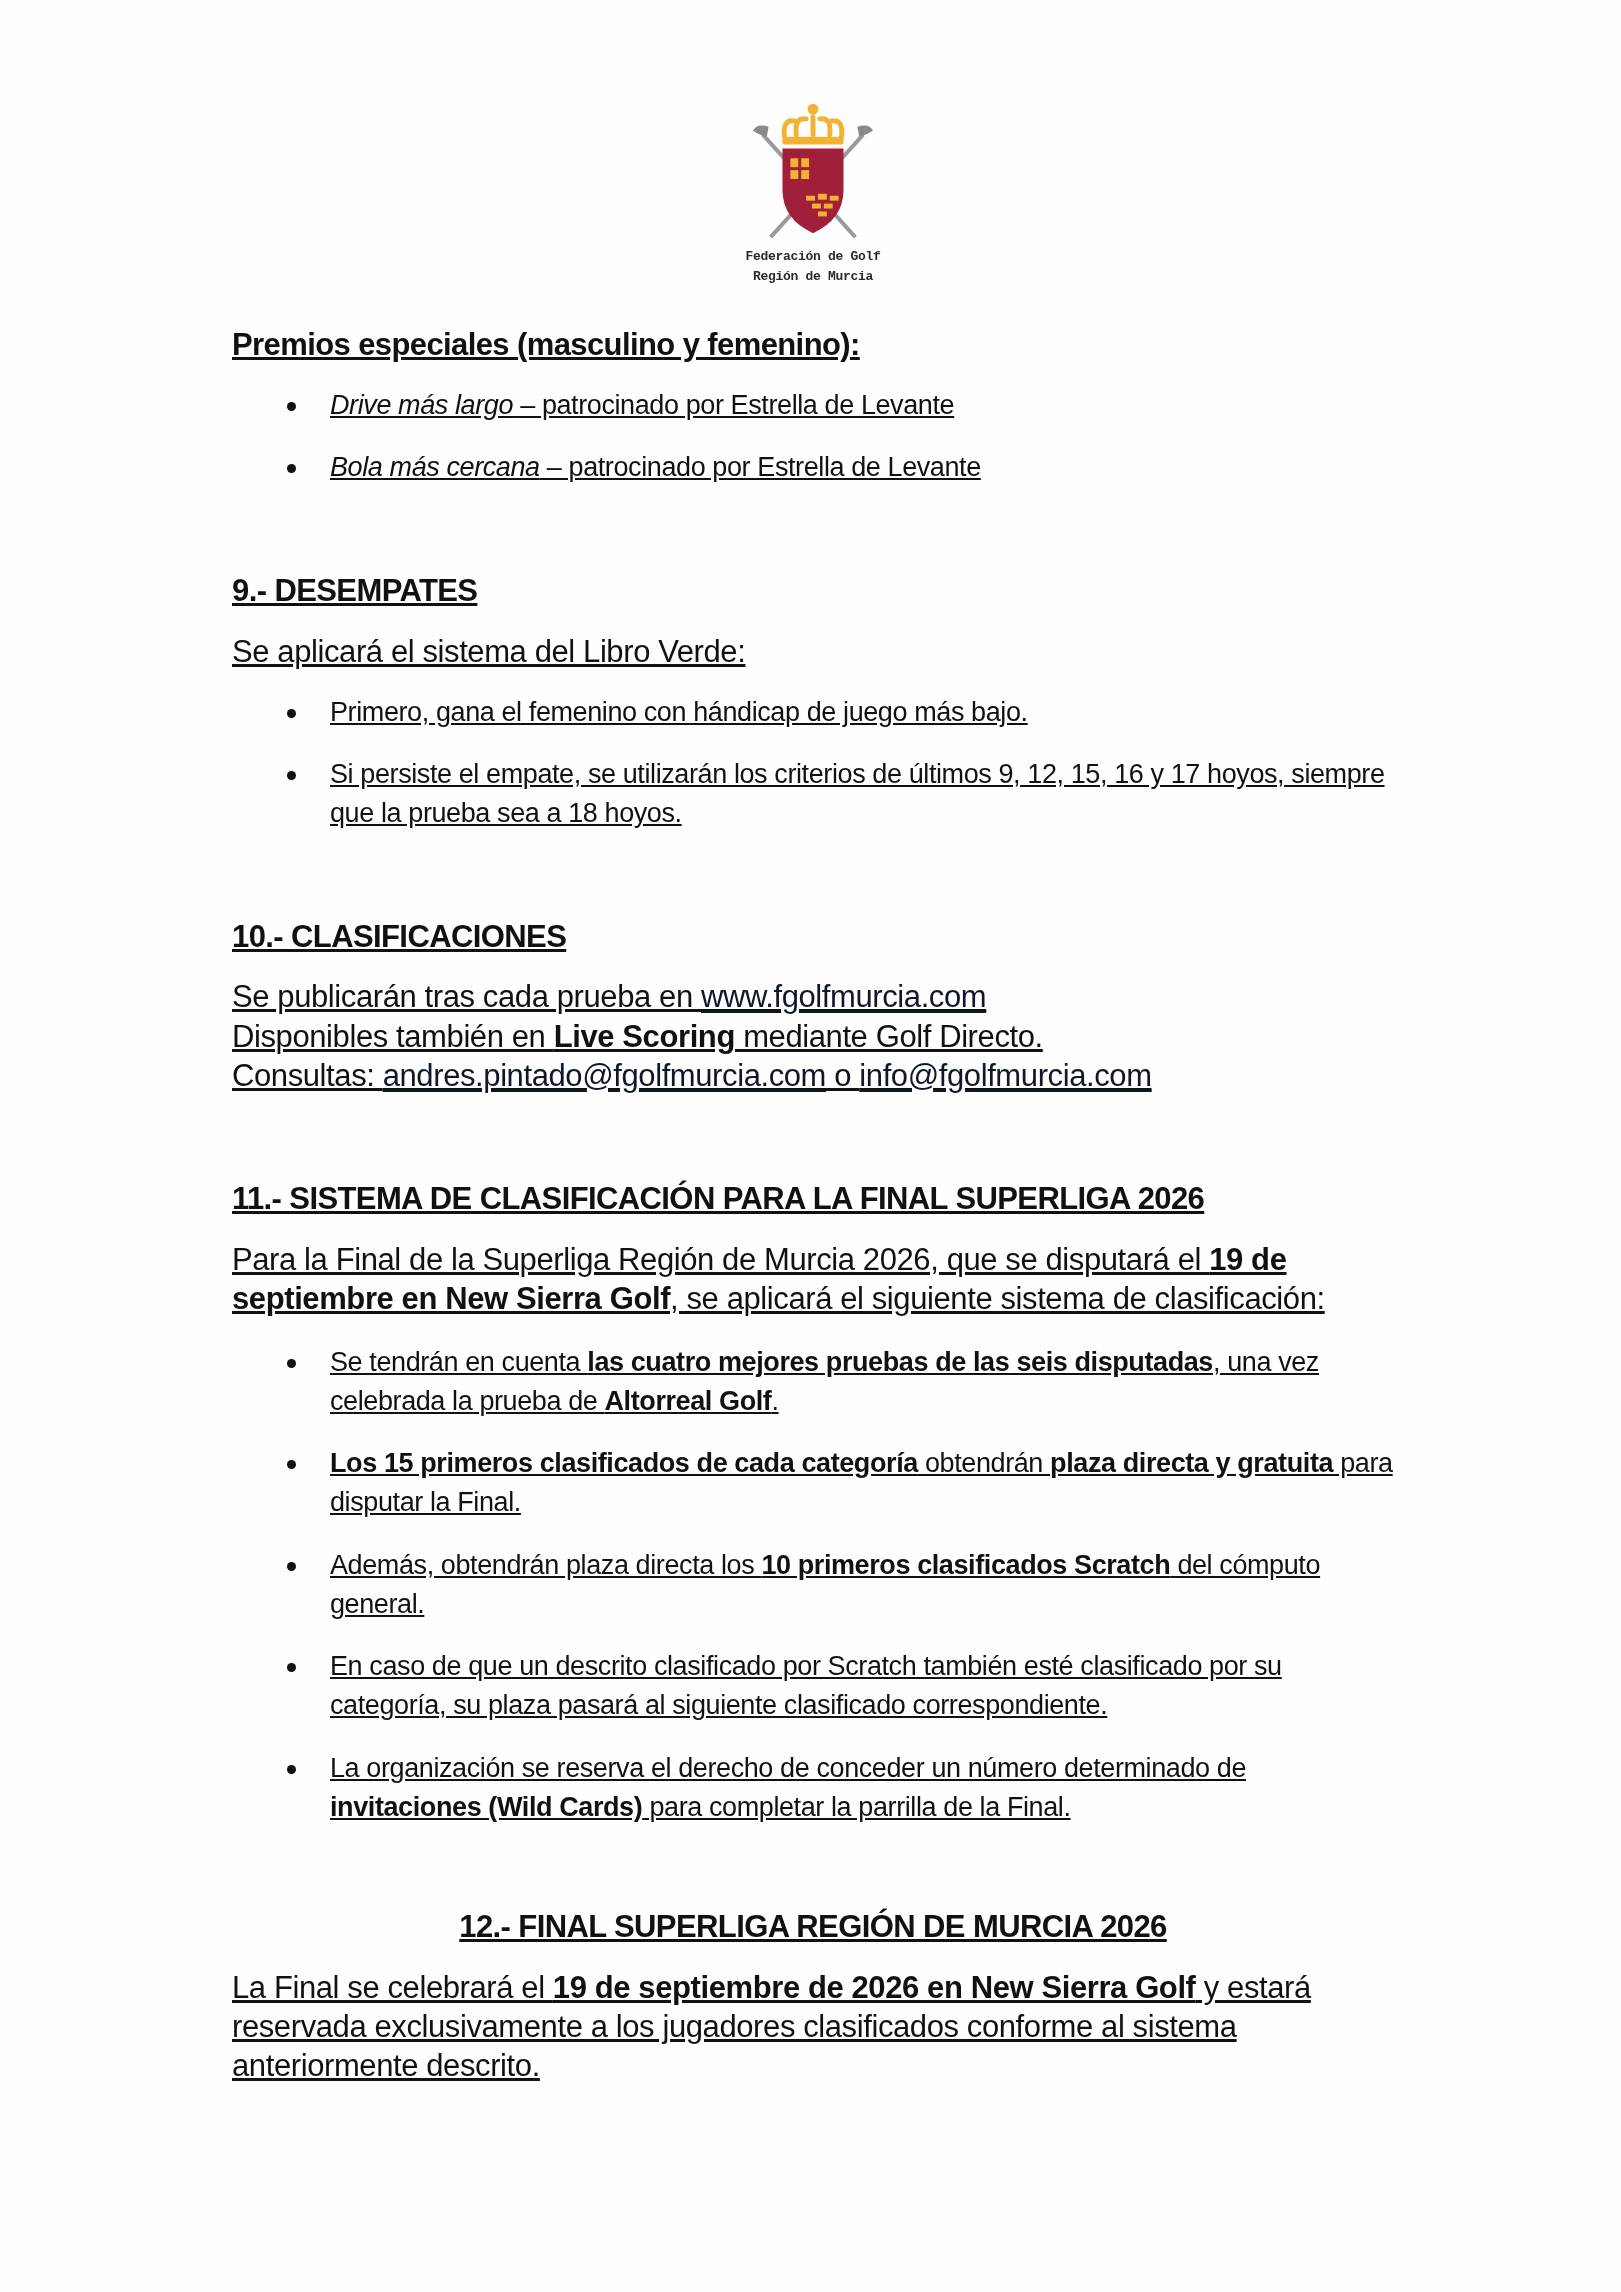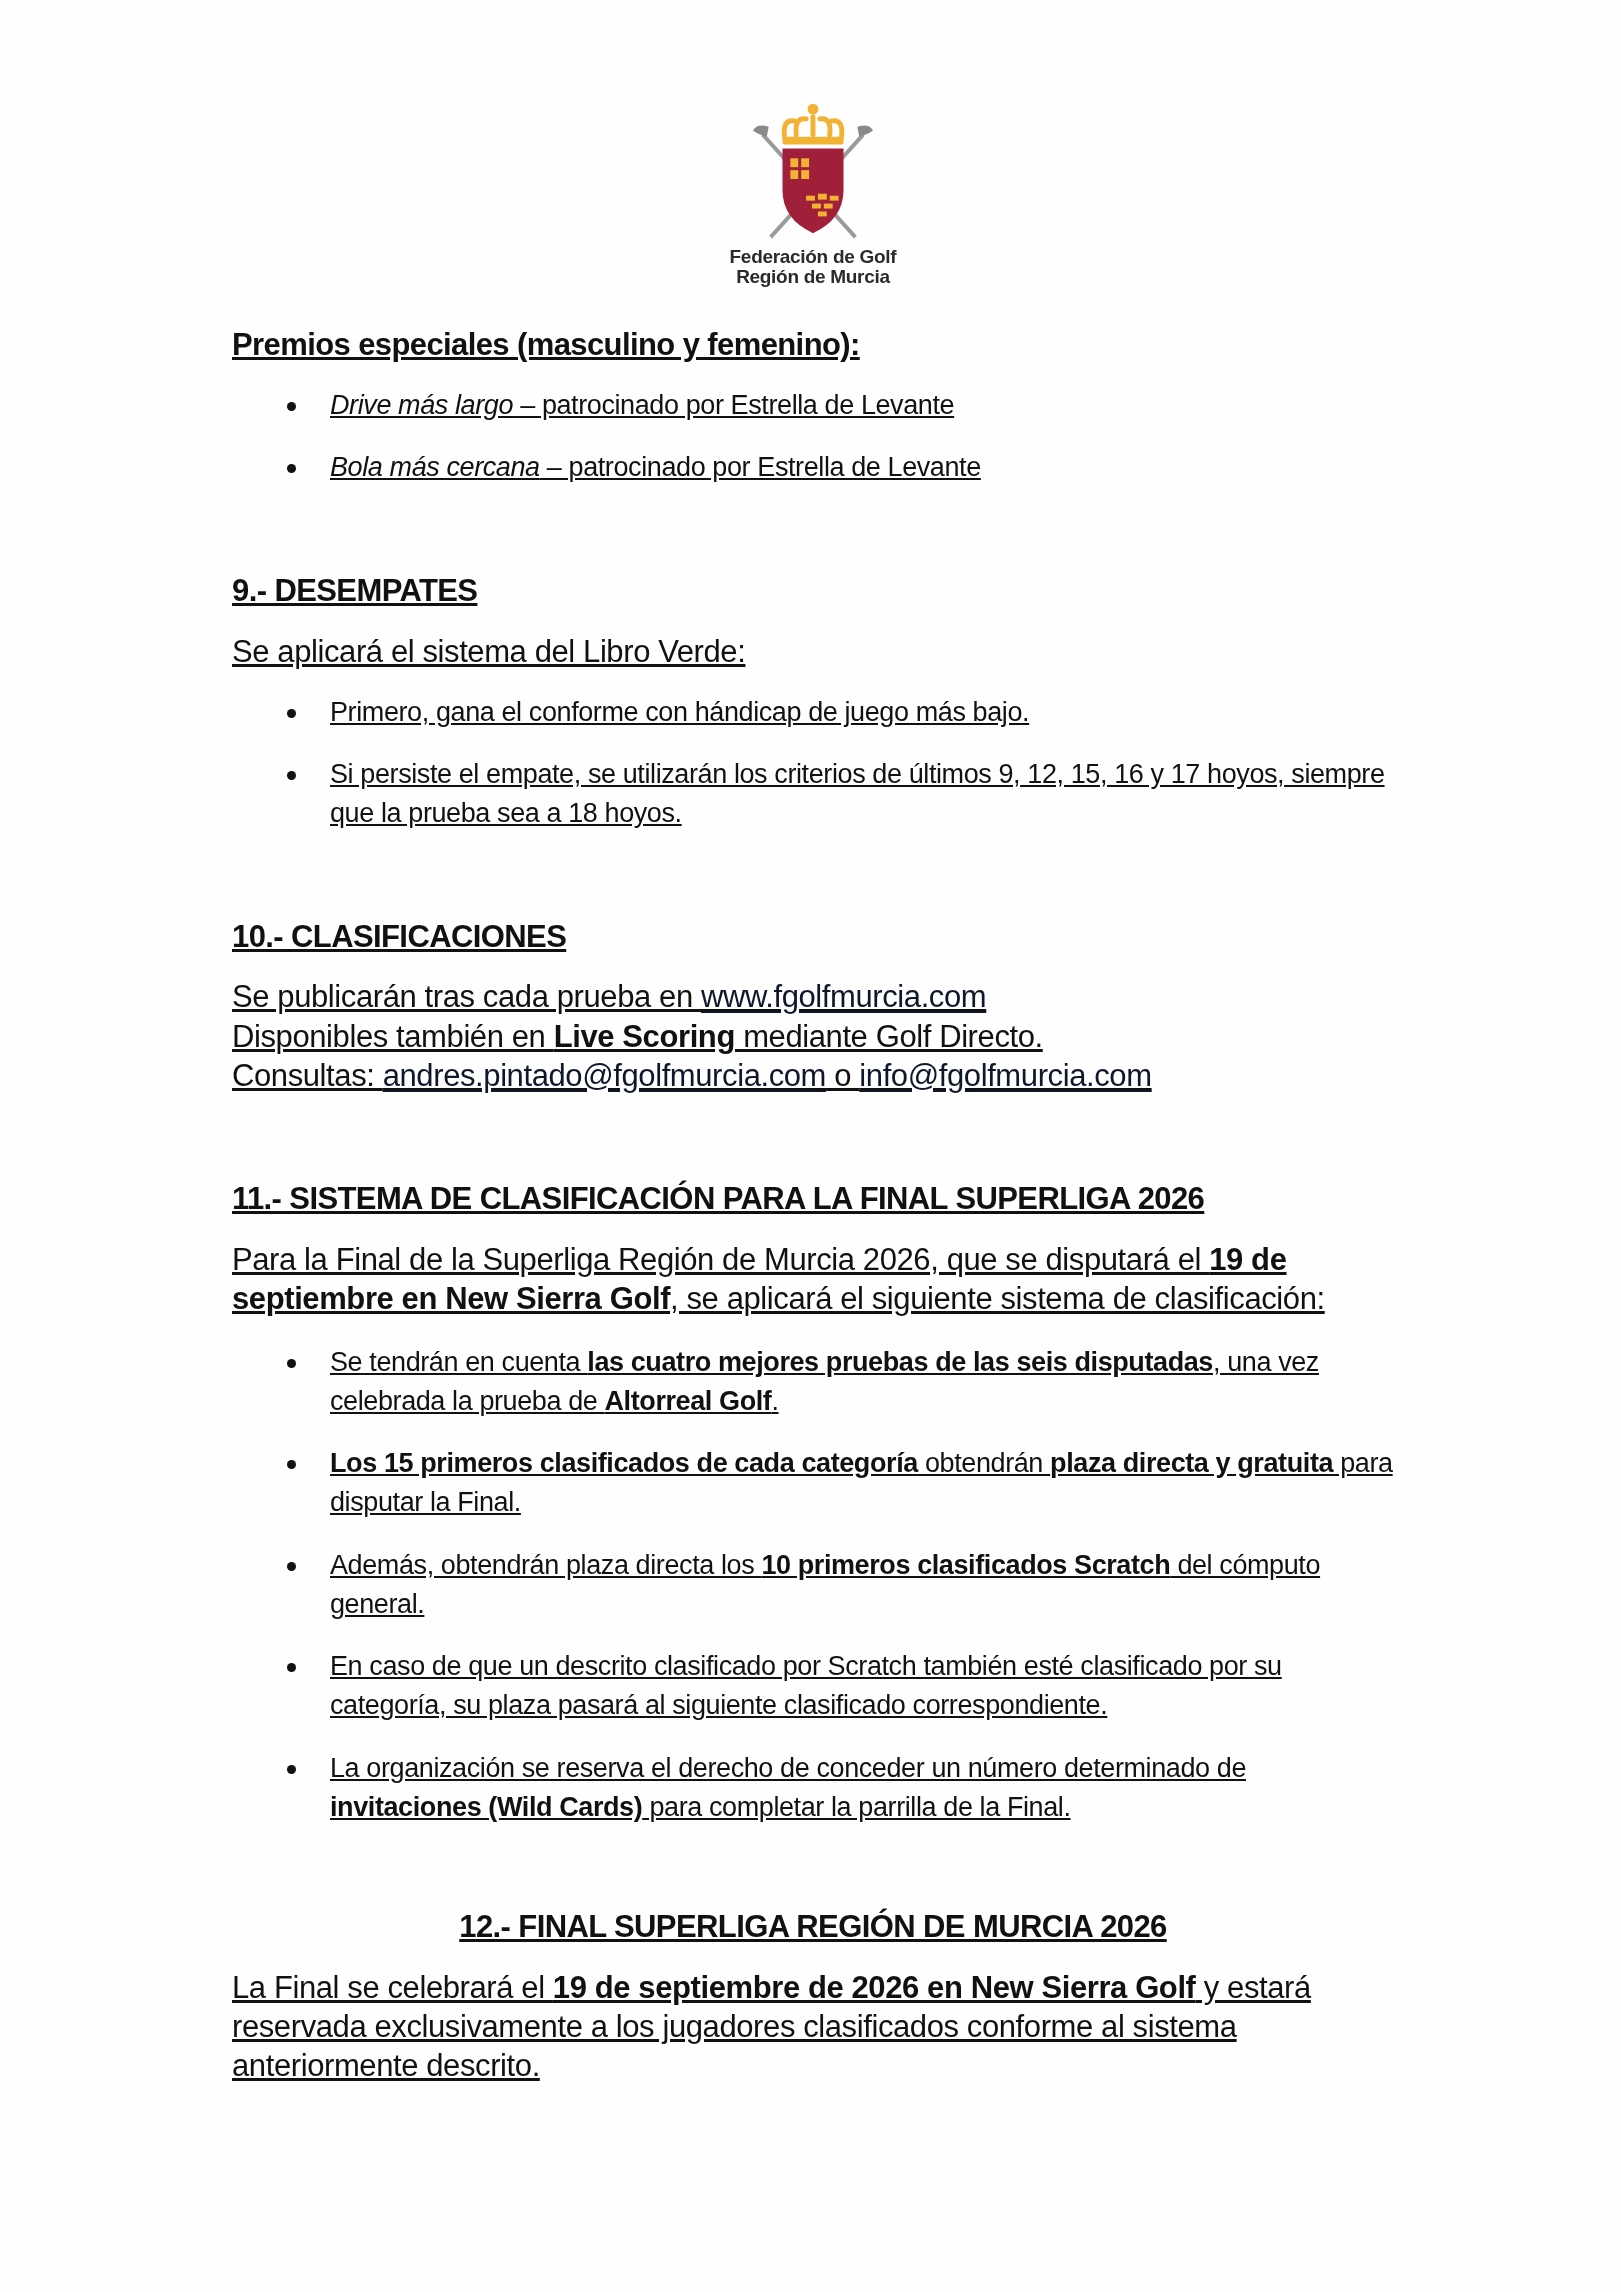--- a/index.html
+++ b/index.html
@@ -8,21 +8,21 @@
     font-family: "Liberation Sans", "DejaVu Sans", sans-serif;
     color: #111111;
   }
   .page { position: absolute; left: 0; top: 0; width: 1621px; height: 2292px; background: #fefefe; }
 
   
   .logo { position: absolute; left: 749px; top: 99px; width: 128px; height: 192px; }
   .logo svg { position: absolute; left: 0; top: 0; }
   .logo-caption {
     position: absolute; left: 719px; top: 246px; width: 187px; text-align: center;
-    font-family: Liberation Sans, sans-serif; font-weight: bold; font-size: 19px;
+    font-family: Liberation Mono, monospace; font-weight: bold; font-size: 13px;
     line-height: 19.7px; color: #2a2a2a; letter-spacing: -0.3px;
   }
 
   
   .content { position: absolute; left: 232px; top: 0; width: 1162px; }
   .blk { position: absolute; left: 0; width: 1162px; font-size: 31px; line-height: 39px; letter-spacing: -0.4px; white-space: nowrap; text-decoration: underline; }
   .h { font-weight: bold; letter-spacing: -0.6px; }
   .b { font-weight: bold; }
   .i { font-style: italic; }
   .link { color: #0f172a; text-decoration: underline; text-decoration-thickness: 1.5px; text-underline-offset: 3.9px; cursor: pointer; }
@@ -89,21 +89,21 @@
     </div>
     <div class="bullet" style="top:448px;">
       <span class="dot"></span>
       <span class="txt"><span class="i">Bola más cercana</span><span> – patrocinado por Estrella de Levante</span></span>
     </div>
 
     <div class="blk h" style="top:571px;">9.- DESEMPATES</div>
     <div class="blk" style="top:632px;">Se aplicará el sistema del Libro Verde:</div>
     <div class="bullet" style="top:693px;">
       <span class="dot"></span>
-      <span class="txt">Primero, gana el conforme con hándicap de juego más bajo.</span>
+      <span class="txt">Primero, gana el femenino con hándicap de juego más bajo.</span>
     </div>
     <div class="bullet" style="top:755px;">
       <span class="dot"></span>
       <span class="txt">Si persiste el empate, se utilizarán los criterios de últimos 9, 12, 15, 16 y 17 hoyos, siempre que la prueba sea a 18 hoyos.</span>
     </div>
 
     <div class="blk h" style="top:917px;">10.- CLASIFICACIONES</div>
     <div class="blk" style="top:977px;">
       <span>Se publicarán tras cada prueba en </span><span class="link">www.fgolfmurcia.com</span>
     </div>

